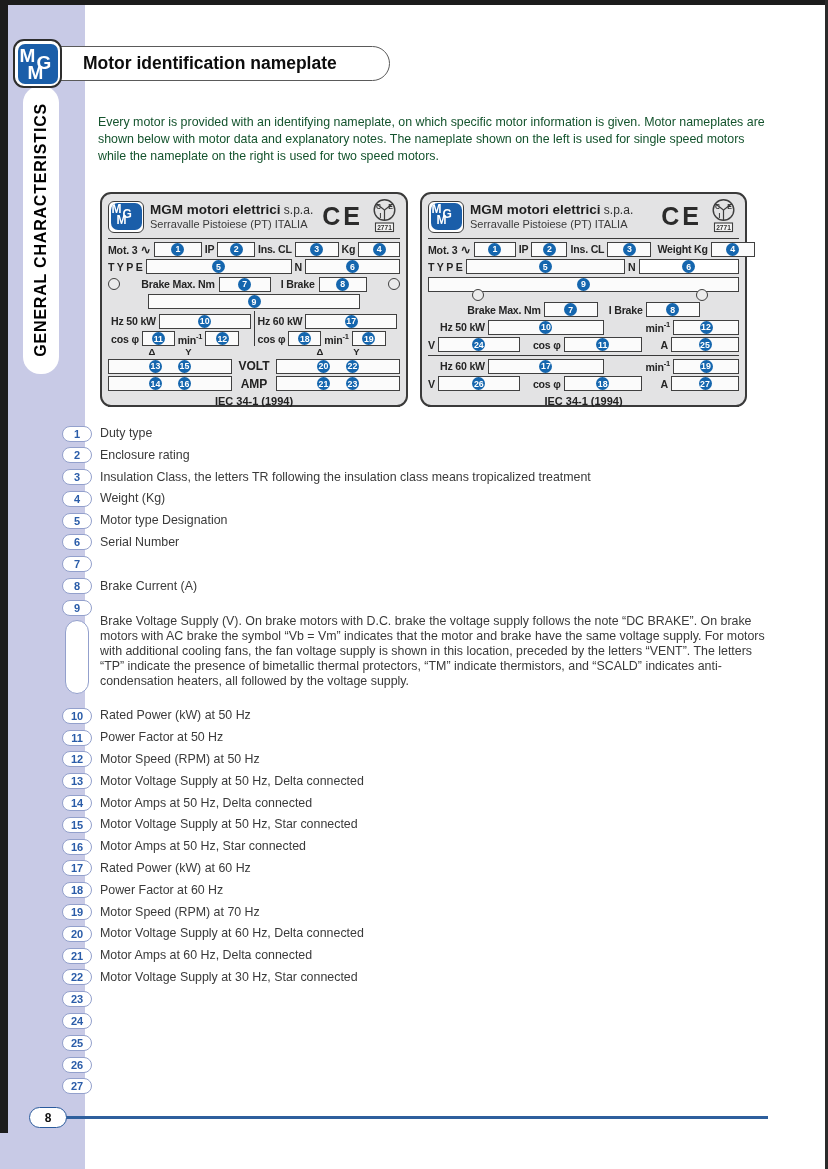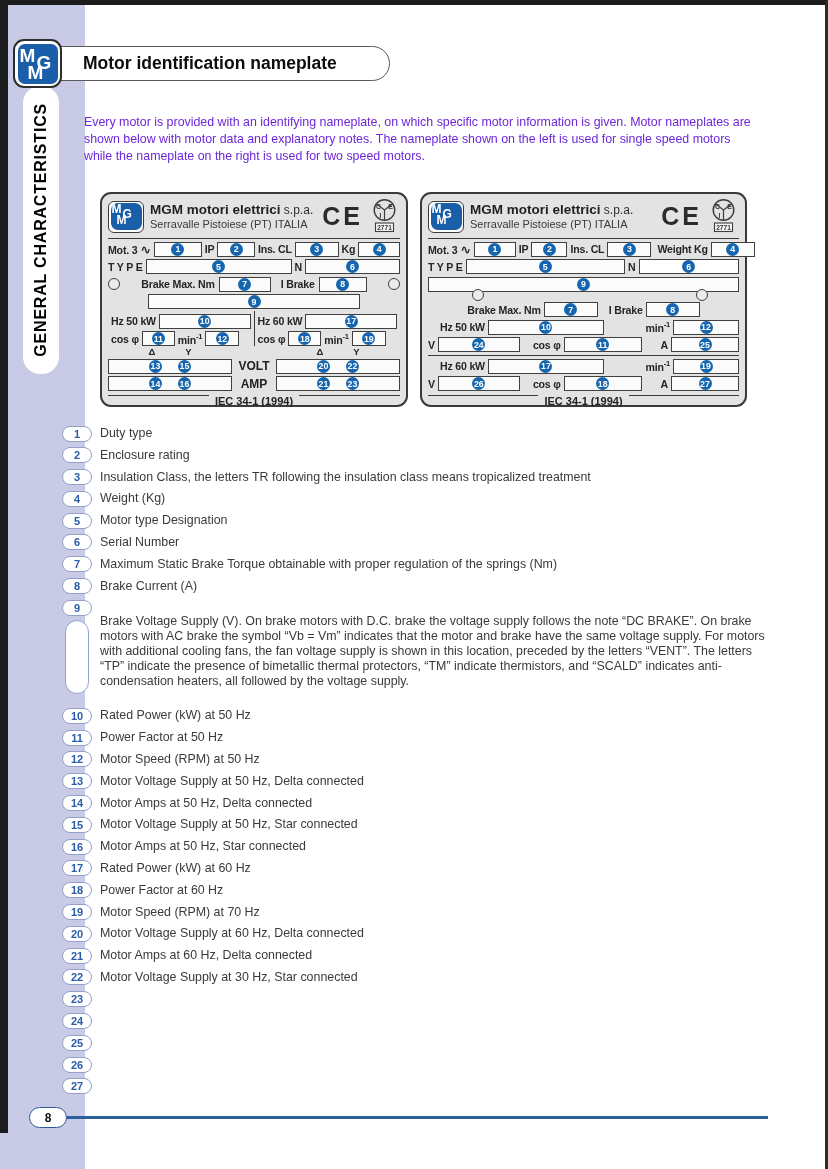--- a/index.html
+++ b/index.html
@@ -20,21 +20,21 @@
   .title-pill{position:absolute;left:56px;top:46px;width:334px;height:35px;background:#fff;
               border:1.6px solid #5a5a5a;border-radius:4px 18px 18px 4px;display:flex;align-items:center;
               padding-left:26px;box-sizing:border-box;font-weight:bold;font-size:17.5px;color:#0d0d0d;z-index:3;}
   .logo{position:absolute;left:13px;top:39px;width:49px;height:49px;background:#fff;border:2.5px solid #2e2e2e;
         border-radius:11px;box-sizing:border-box;padding:2.5px;z-index:5;}
   .logo-in{width:100%;height:100%;background:#1a5ea9;border-radius:7px;position:relative;color:#fff;
            font-weight:bold;overflow:hidden;}
   .logo-in span{position:absolute;font-size:19px;line-height:1;}
   .lm1{left:2px;top:2px;} .lg{left:19px;top:9px;} .lm2{left:10px;top:19px;}
   
-  .intro{position:absolute;left:84px;top:114px;width:676px;font-size:12.4px;line-height:17px;color:#6d28d9;}
+  .intro{position:absolute;left:98px;top:114px;width:676px;font-size:12.4px;line-height:17px;color:#14532d;}
   
   .plate{position:absolute;top:192px;background:#e3e3e4;border:2px solid #3a3a3a;border-radius:11px;
          box-sizing:border-box;padding:4px 6px 3px;}
   #plate-left{left:100px;width:308px;height:215px;}
   #plate-right{left:420px;width:327px;height:215px;}
   .p-head{display:flex;align-items:center;gap:6px;padding-bottom:3px;border-bottom:1.6px solid #3a3a3a;height:37px;}
   .mgm-mini{width:36px;height:32px;background:#fff;border:1.5px solid #3c3c3c;border-radius:6px;
             box-sizing:border-box;padding:1.5px;flex-shrink:0;}
   .mgm-mini .logo-in span{font-size:12px;}
   .mgm-mini .lm1{left:1px;top:0;} .mgm-mini .lg{left:12px;top:5px;} .mgm-mini .lm2{left:6px;top:11px;}
@@ -58,21 +58,21 @@
   .hzwrap{display:flex;margin-top:2px;}
   .hzcol{flex:1;padding:0 3px;min-width:0;}
   .hzcol-l{border-right:1.6px solid #3a3a3a;}
   .hzcol .slot{min-width:0;}
   .dyrow{display:flex;margin-top:1px;height:9px;align-items:flex-end;}
   .dycell{width:124px;display:flex;justify-content:center;gap:30px;font-size:9.5px;font-weight:bold;
           color:#222;line-height:9px;}
   .varow{display:flex;align-items:center;gap:4px;margin-top:2.5px;height:15px;}
   .slot.big{width:124px;}
   .vamid{flex:1;text-align:center;font-weight:bold;font-size:12px;color:#222;}
-  .iec{display:flex;align-items:flex-start;margin-top:4px;}
+  .iec{display:flex;align-items:flex-end;margin-top:4px;}
   .iec .rule{flex:1;border-top:1.5px solid #3a3a3a;}
   .iec-t{font-weight:bold;font-size:11px;color:#222;padding:0 6px;}
   .holesrow{position:relative;height:8px;}
   .holesrow .hole{position:absolute;top:-3px;}
   .hdiv{border-top:1.6px solid #3a3a3a;margin-top:3px;}
   
   .legend{position:absolute;left:62px;top:423px;width:712px;}
   .legend-row{display:flex;align-items:flex-start;height:21.8px;}
   .legend-row.row9{height:108px;}
   .badge-col{display:flex;flex-direction:column;align-items:center;width:30px;flex-shrink:0;margin-right:8px;}
@@ -450,21 +450,20 @@
       <div class="legend-row">
         <div class="badge-col">
           <span class="pillnum">6</span>
         </div>
         <span class="legend-text">Serial Number</span>
       </div>
       <div class="legend-row">
         <div class="badge-col">
           <span class="pillnum">7</span>
         </div>
-        <span class="legend-text">Maximum Static Brake Torque obtainable with proper regulation of the springs (Nm)</span>
       </div>
       <div class="legend-row">
         <div class="badge-col">
           <span class="pillnum">8</span>
         </div>
         <span class="legend-text">Brake Current (A)</span>
       </div>
       <div class="legend-row row9">
         <div class="badge-col">
           <span class="pillnum">9</span>

